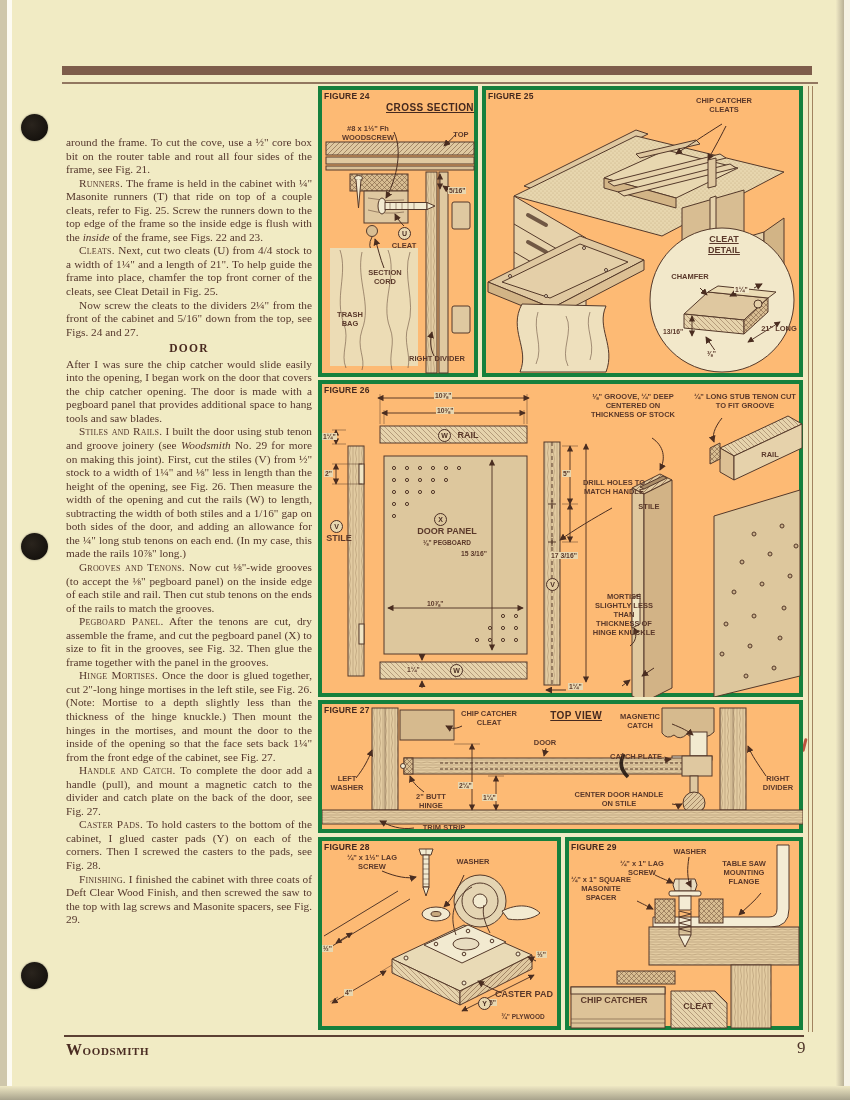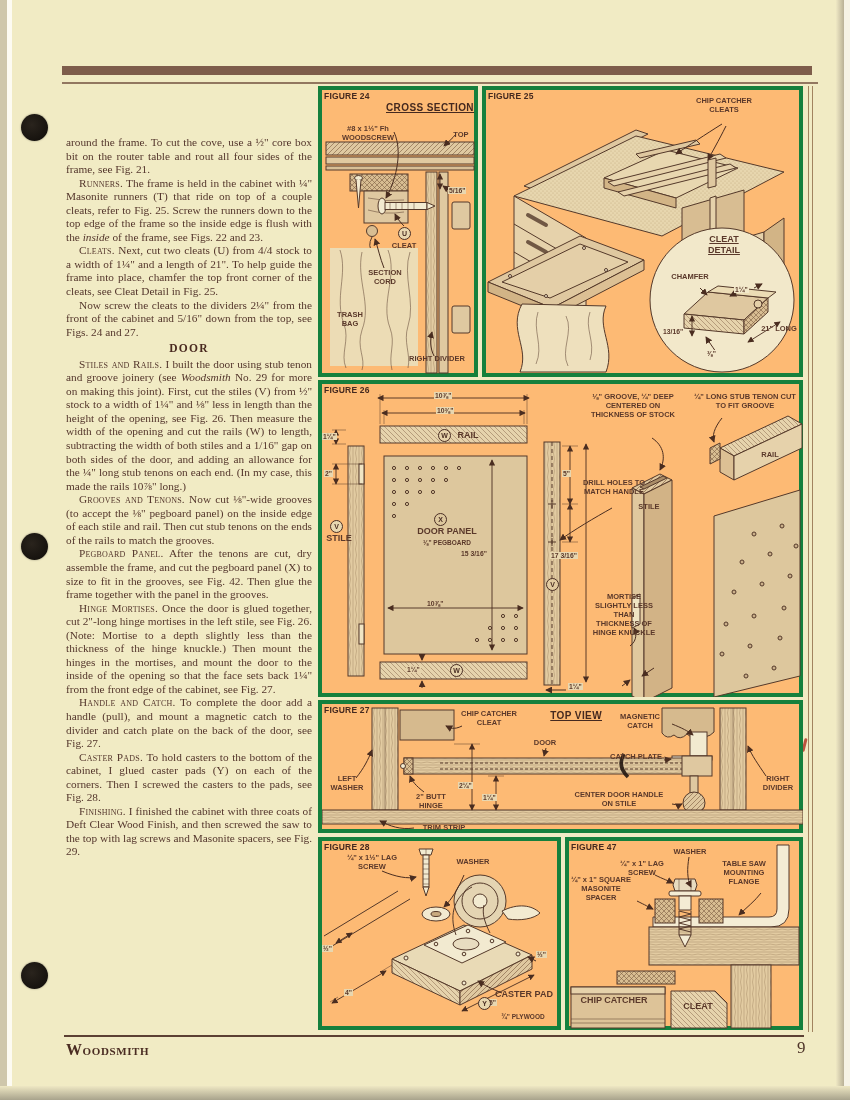--- a/index.html
+++ b/index.html
@@ -100,23 +100,24 @@
   <div class="abs toprule"></div>
   <div class="abs vrule1"></div>
   <div class="abs vrule2"></div>
 
   <div class="abs column">
     <p class="flush"><span>around the frame. To cut the cove, use a ½" core box bit on the router table and rout all four sides of the frame, see Fig. 21.</span></p>
     <p><span class="lead">Runners.</span><span> The frame is held in the cabinet with ¼" Masonite runners (T) that ride on top of a couple cleats, refer to Fig. 25. Screw the runners down to the top edge of the frame so the inside edge is flush with the </span><em>inside</em><span> of the frame, see Figs. 22 and 23.</span></p>
     <p><span class="lead">Cleats.</span><span> Next, cut two cleats (U) from 4/4 stock to a width of 1¼" and a length of 21". To help guide the frame into place, chamfer the top front corner of the cleats, see Cleat Detail in Fig. 25.</span></p>
     <p><span>Now screw the cleats to the dividers 2¼" from the front of the cabinet and 5/16" down from the top, see Figs. 24 and 27.</span></p>
     <h3 class="door">DOOR</h3>
+    <p class="flush"><span>After I was sure the chip catcher would slide easily into the opening, I began work on the door that covers the chip catcher opening. The door is made with a pegboard panel that provides additional space to hang tools and saw blades.</span></p>
     <p><span class="lead">Stiles and Rails.</span><span> I built the door using stub tenon and groove joinery (see </span><em>Woodsmith</em><span> No. 29 for more on making this joint). First, cut the stiles (V) from ½" stock to a width of 1¼" and ⅛" less in length than the height of the opening, see Fig. 26. Then measure the width of the opening and cut the rails (W) to length, subtracting the width of both stiles and a 1/16" gap on both sides of the door, and adding an allowance for the ¼" long stub tenons on each end. (In my case, this made the rails 10⅞" long.)</span></p>
     <p><span class="lead">Grooves and Tenons.</span><span> Now cut ⅛"-wide grooves (to accept the ⅛" pegboard panel) on the inside edge of each stile and rail. Then cut stub tenons on the ends of the rails to match the grooves.</span></p>
-    <p><span class="lead">Pegboard Panel.</span><span> After the tenons are cut, dry assemble the frame, and cut the pegboard panel (X) to size to fit in the grooves, see Fig. 42. Then glue the frame together with the panel in the grooves.</span></p>
+    <p><span class="lead">Pegboard Panel.</span><span> After the tenons are cut, dry assemble the frame, and cut the pegboard panel (X) to size to fit in the grooves, see Fig. 32. Then glue the frame together with the panel in the grooves.</span></p>
     <p><span class="lead">Hinge Mortises.</span><span> Once the door is glued together, cut 2"-long hinge mortises in the left stile, see Fig. 26. (Note: Mortise to a depth slightly less than the thickness of the hinge knuckle.) Then mount the hinges in the mortises, and mount the door to the inside of the opening so that the face sets back 1¼" from the front edge of the cabinet, see Fig. 27.</span></p>
     <p><span class="lead">Handle and Catch.</span><span> To complete the door add a handle (pull), and mount a magnetic catch to the divider and catch plate on the back of the door, see Fig. 27.</span></p>
     <p><span class="lead">Caster Pads.</span><span> To hold casters to the bottom of the cabinet, I glued caster pads (Y) on each of the corners. Then I screwed the casters to the pads, see Fig. 28.</span></p>
     <p><span class="lead">Finishing.</span><span> I finished the cabinet with three coats of Deft Clear Wood Finish, and then screwed the saw to the top with lag screws and Masonite spacers, see Fig. 29.</span></p>
   </div>
 
   <div class="fig" id="fig24" style="left:318px;top:86px;width:160px;height:291px">
     <svg viewBox="0 0 156 287" width="156" height="287">
       <rect x="4" y="52" width="148" height="13" fill="url(#ph)" class="s"></rect>
       <rect x="4" y="67" width="148" height="7" fill="#e0c9a0" class="s"></rect>
@@ -443,21 +444,21 @@
       <rect x="162" y="124" width="40" height="63" fill="url(#pgv)" class="s"></rect>
       <rect x="2" y="146" width="94" height="41" fill="#ddc398" class="s"></rect>
       <rect x="2" y="146" width="94" height="7" fill="#e6d2ab" class="s" stroke-width=".6"></rect>
       <path d="M2,178 H96 M2,182 H96" class="thin"></path>
       <polygon points="102,150 146,150 158,162 158,187 102,187" fill="url(#ph2)" class="s"></polygon>
       <path class="ar" d="M120,16 C118,28 118,38 122,46"></path>
       <path class="ar" d="M86,34 C94,38 100,40 104,42"></path>
       <path class="ar" d="M192,52 C186,60 178,66 170,74"></path>
       <path class="ar" d="M68,60 C76,64 80,66 84,68"></path>
     </svg>
-    <span class="fignum" style="left:2px;top:1px">FIGURE 47</span>
+    <span class="fignum" style="left:2px;top:1px">FIGURE 29</span>
     <span class="lbl" style="left:96px;top:6px;width:50px">WASHER</span>
     <span class="lbl" style="left:40px;top:18px;width:66px">¼" x 1" LAG SCREW</span>
     <span class="lbl" style="left:140px;top:18px;width:70px">TABLE SAW MOUNTING FLANGE</span>
     <span class="lbl" style="left:0px;top:34px;width:64px">¼" x 1" SQUARE MASONITE SPACER</span>
     <span class="lbl big" style="left:10px;top:154px;width:70px">CHIP CATCHER</span>
     <span class="lbl big" style="left:106px;top:160px;width:46px">CLEAT</span>
   </div>
 
   <div class="abs footrule"></div>
   <span class="abs brand">Woodsmith</span>

